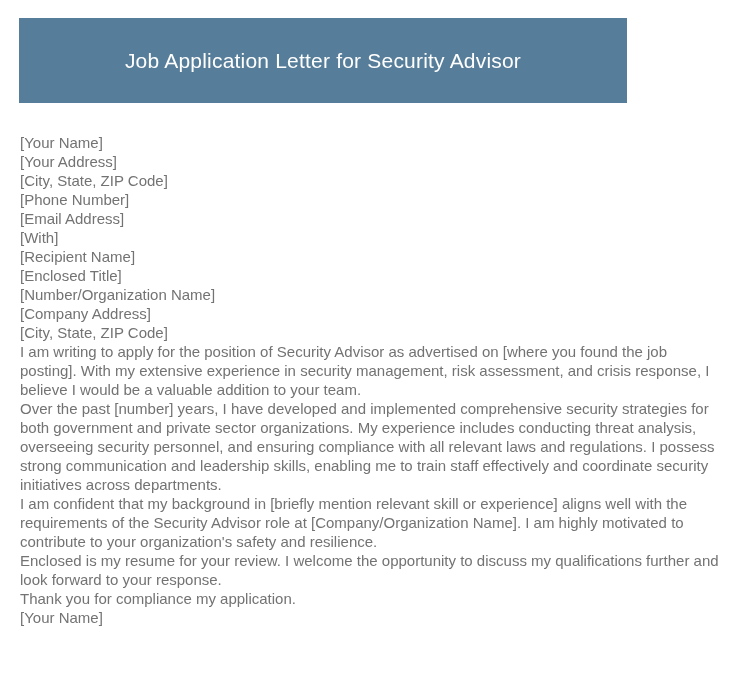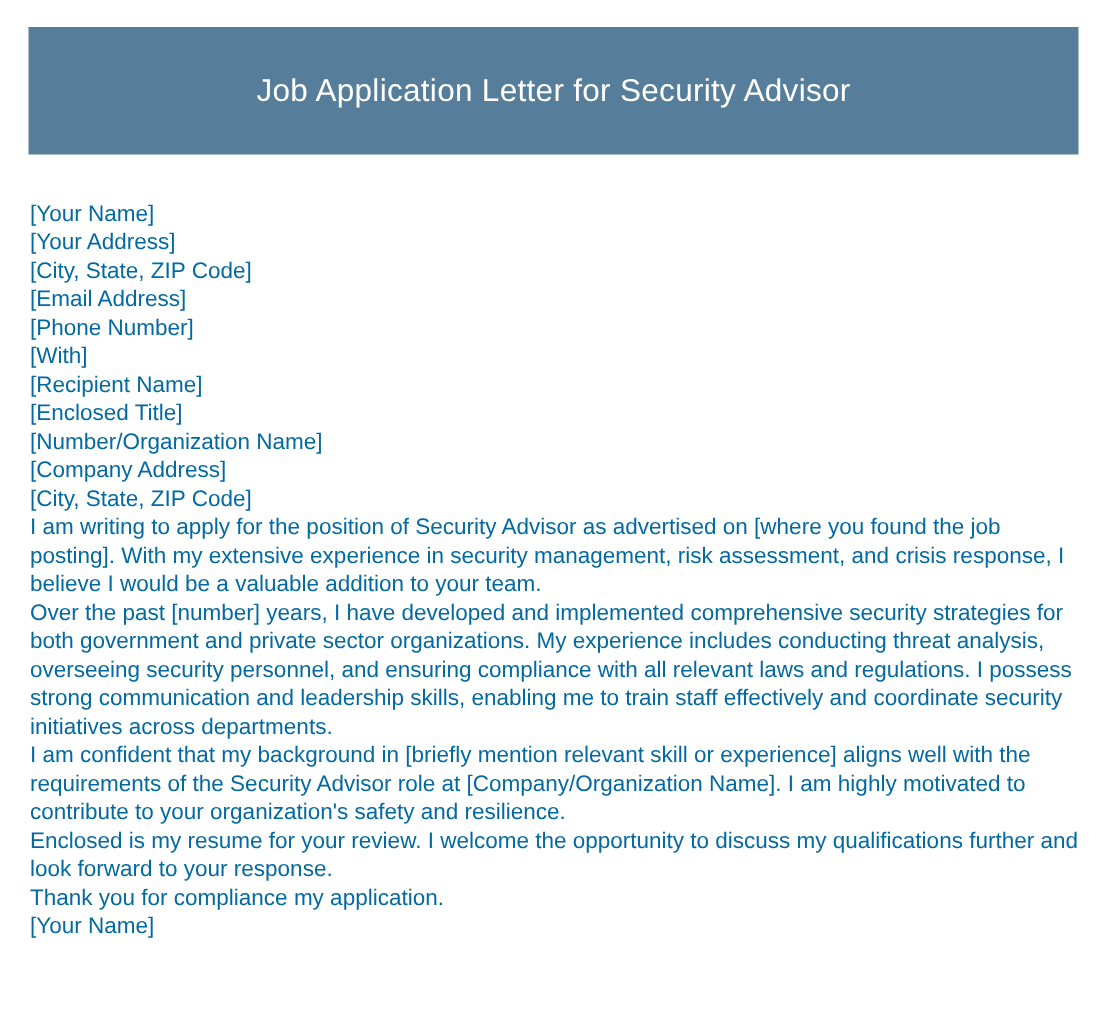--- a/index.html
+++ b/index.html
@@ -11,41 +11,41 @@
     position: relative;
     width: 740px;
     height: 686px;
     overflow: hidden;
     font-family: "Liberation Sans", sans-serif;
   }
   .header-band {
     position: absolute;
     left: 19px;
     top: 18px;
-    width: 700px;
+    width: 608px;
     height: 85px;
     background: #567d99;
     display: flex;
     align-items: center;
     justify-content: center;
   }
   .header-band h1 {
     margin: 0;
     color: #ffffff;
     font-size: 21px;
     font-weight: 500;
     letter-spacing: 0.2px;
     font-family: "Liberation Sans", sans-serif;
   }
   .letter-body {
     position: absolute;
     left: 20px;
     top: 133px;
     width: 701px;
-    color: #0369a1;
+    color: #737373;
     font-size: 15px;
     line-height: 19px;
   }
   .letter-body div, .letter-body p {
     margin: 0;
     padding: 0;
   }
 </style>
 </head>
 <body>
@@ -54,22 +54,22 @@
 
   <div class="header-band">
     <h1>Job Application Letter for Security Advisor</h1>
   </div>
 
   <div class="letter-body">
     <div>
         <div>[Your Name]</div>
         <div>[Your Address]</div>
         <div>[City, State, ZIP Code]</div>
+        <div>[Phone Number]</div>
         <div>[Email Address]</div>
-        <div>[Phone Number]</div>
         <div>[With]</div>
         <div>[Recipient Name]</div>
         <div>[Enclosed Title]</div>
         <div>[Number/Organization Name]</div>
         <div>[Company Address]</div>
         <div>[City, State, ZIP Code]</div>
       </div>
 
 
     <div>

